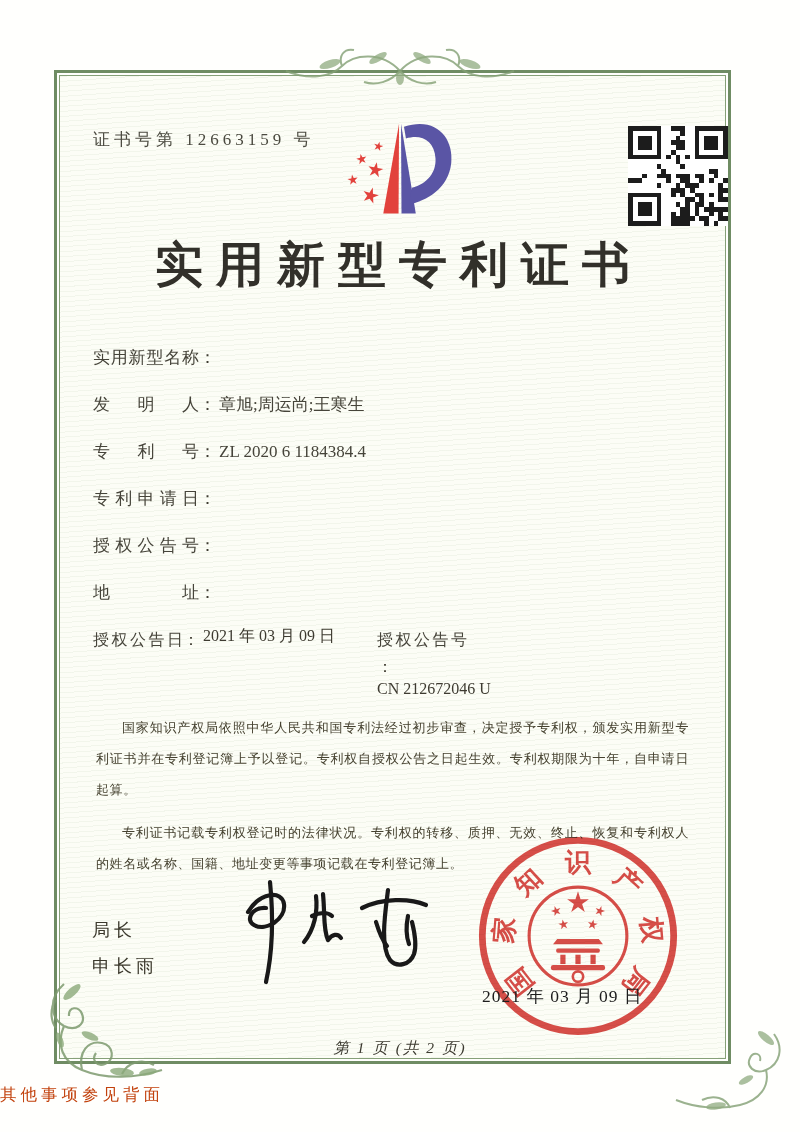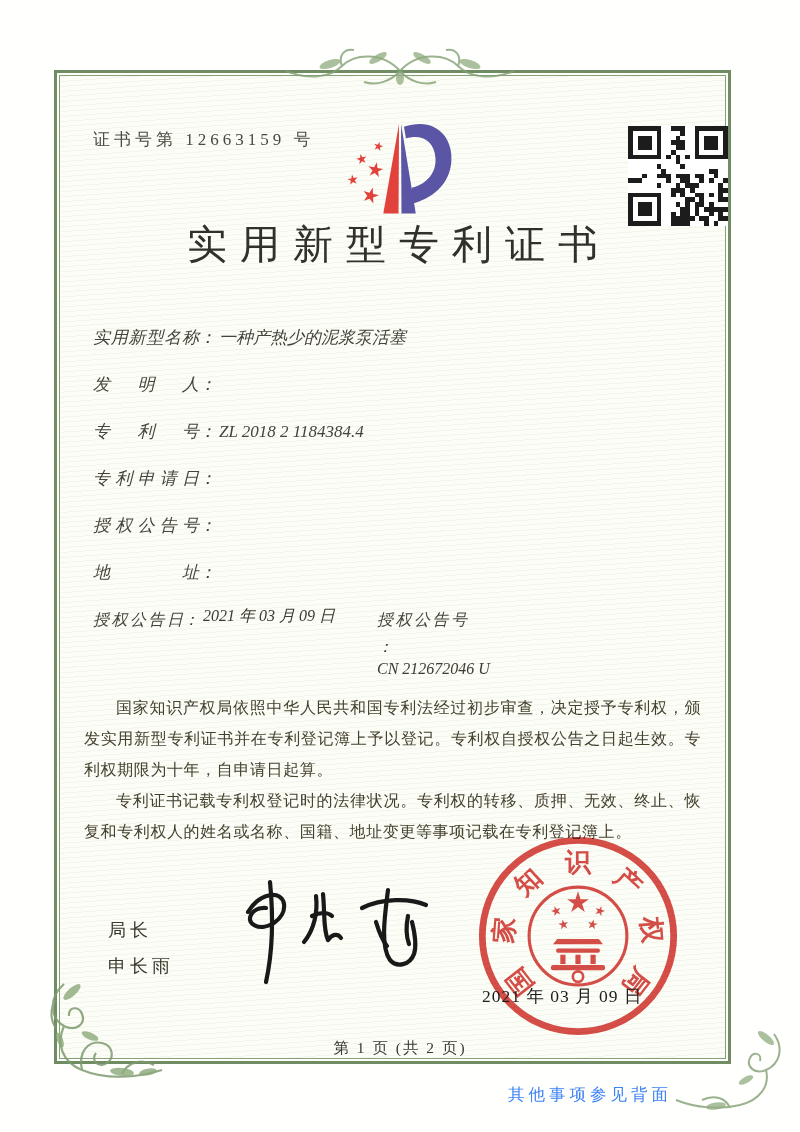--- a/index.html
+++ b/index.html
@@ -22,64 +22,64 @@
         rgba(140,170,125,0.09) 0px, rgba(140,170,125,0.09) 1px,
         rgba(255,255,255,0) 1px, rgba(255,255,255,0) 5px),
       #fcfdf6;
   }
   .content { position:absolute; left:0; top:0; width:100%; height:100%; }
 
   .cert-number {
     margin:52px 0 0 33px; font-size:17px; letter-spacing:4px; color:#4b4a40;
   }
   .cert-title {
-    margin-top:71px; text-align:center; font-size:40px; letter-spacing:13px;
-    padding-left:13px; color:#32302a; font-weight:400; line-height:46px;
-  }
-  .fields { margin-top:56px; padding:0 40px 0 33px;font-style:italic; }
+    margin-top:91px; text-align:center; font-size:48px; letter-spacing:13px;
+    padding-left:13px; color:#32302a; font-weight:700; line-height:46px;
+  }
+  .fields { margin-top:56px; padding:0 40px 0 33px; }
   .field-row { display:flex; align-items:flex-start; margin-bottom:20px; font-size:17px; }
   .field-label {
     display:inline-block; width:106px; text-align:justify; text-align-last:justify;
     color:#46443a; flex:none; line-height:27px;
   }
   .field-colon { width:20px; flex:none; line-height:27px; }
   .field-value { flex:1; max-width:472px; line-height:27px; color:#46443a; }
   .grant-row { display:flex; font-size:16px; margin-bottom:0; }
   .grant-group { display:flex; }
   .grant-group.right { margin-left:42px;flex-direction:column; }
   .grant-label {
     display:inline-block; width:90px; text-align:justify; text-align-last:justify;
     color:#46443a; line-height:27px;
   }
   .paragraphs { margin-top:14px; padding:0 24px; }
   .paragraphs p {
-    margin:0; font-size:16px; line-height:31px; text-indent:2em;
+    margin:12px; font-size:13px; line-height:31px; text-indent:2em;
     text-align:justify; letter-spacing:0.6px; color:#45412f;
   }
-  .director-block { position:absolute; left:108px; top:918px; font-size:18px; color:#3b382c; }
+  .director-block { position:absolute; left:92px; top:918px; font-size:18px; color:#3b382c; }
   .director-block div { margin-bottom:12px; letter-spacing:4px; }
 
   .sig-svg   { position:absolute; left:222px; top:872px; }
   .logo-svg  { position:absolute; left:338px; top:110px; }
   .qr-svg    { position:absolute; left:628px; top:126px; background:#fff; }
   .seal-svg  { position:absolute; left:474px; top:832px; mix-blend-mode:multiply; opacity:0.93; }
   .seal-char { font-size:25px; font-weight:bold; fill:#d6403c;
                text-anchor:middle; dominant-baseline:central;
                font-family:"Liberation Serif","DejaVu Serif",serif; }
   .seal-date {
     position:absolute; left:482px; top:984px; width:170px; font-size:17.5px;
     color:#1d1d1d; letter-spacing:1px; font-weight:500;
   }
   .page-number {
     position:absolute; left:0; top:1038px; width:800px; text-align:center;
-    font-size:15.5px; color:#3c3a30; letter-spacing:2px;
+    font-size:15.5px; color:#3c3a30; letter-spacing:2px;font-style:italic;
   }
   .back-note {
-    position:absolute; left:0; top:1084px; width:672px; text-align:right;
-    font-size:16.5px; color:#3b82f6; letter-spacing:4px;
+    position:absolute; left:0; top:1084px; width:672px; text-align:left;
+    font-size:16.5px; color:#c2410c; letter-spacing:4px;
   }
   .flourish { position:absolute; pointer-events:none; }
   .fl-top    { left:278px; top:44px; }
   .fl-bl     { left:44px;  top:980px; }
   .fl-br     { left:672px; top:1028px; transform:scaleX(-1); }
 </style>
 </head>
 <body>
 
 <div class="page">
@@ -89,30 +89,30 @@
       <div class="content">
 
         <div class="cert-number">证书号第 12663159 号</div>
 
         <div class="cert-title">实用新型专利证书</div>
 
         <div class="fields">
           <div class="field-row">
             <span class="field-label">实用新型名称</span>
             <span class="field-colon">：</span>
-            <span class="field-value">一种产热少的泥浆泵活塞</span>
           </div>
           <div class="field-row">
             <span class="field-label">发明人</span>
             <span class="field-colon">：</span>
+            <span class="field-value">章旭;周运尚;王寒生</span>
           </div>
           <div class="field-row">
             <span class="field-label">专利号</span>
             <span class="field-colon">：</span>
-            <span class="field-value">ZL 2018 2 1184384.4</span>
+            <span class="field-value">ZL 2020 6 1184384.4</span>
           </div>
           <div class="field-row">
             <span class="field-label">专利申请日</span>
             <span class="field-colon">：</span>
           </div>
           <div class="field-row">
             <span class="field-label">授权公告号</span>
             <span class="field-colon">：</span>
           </div>
           <div class="field-row">

